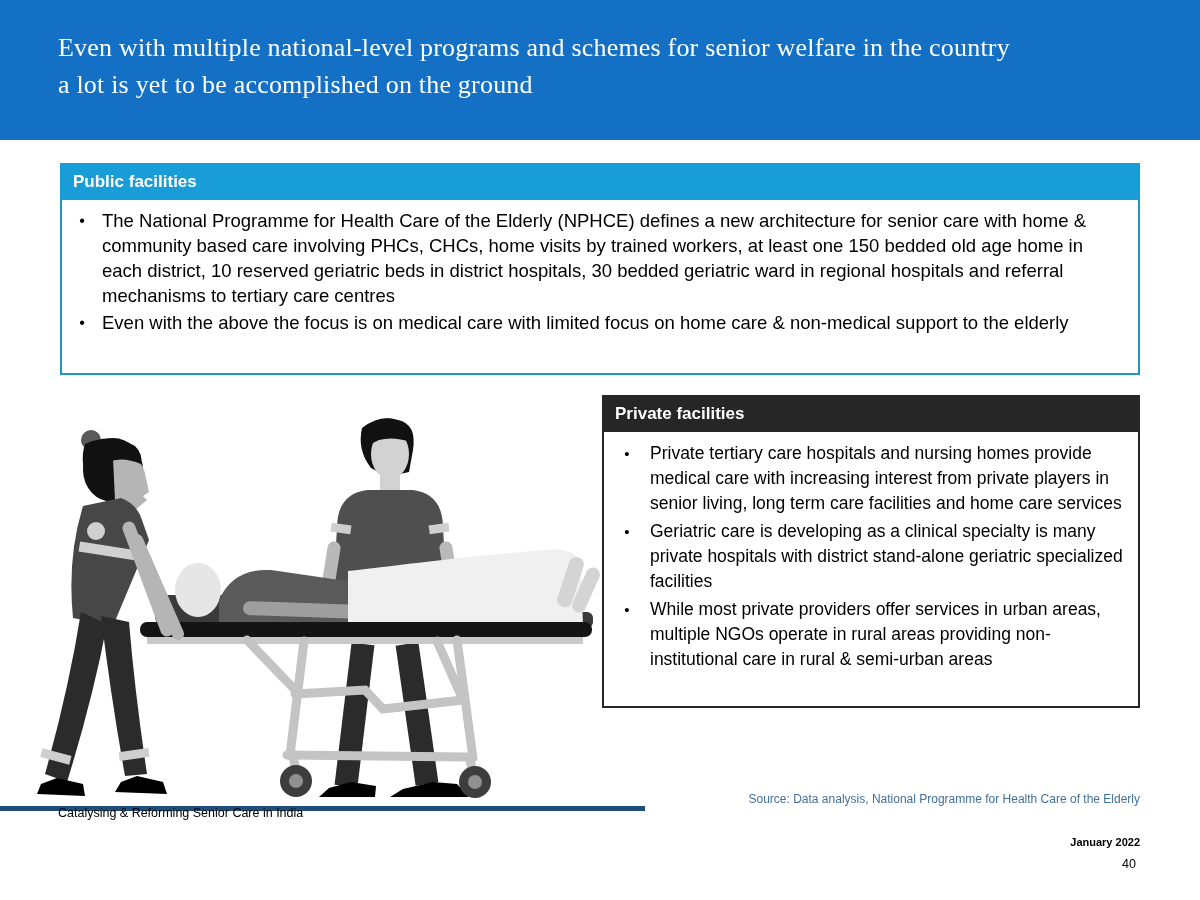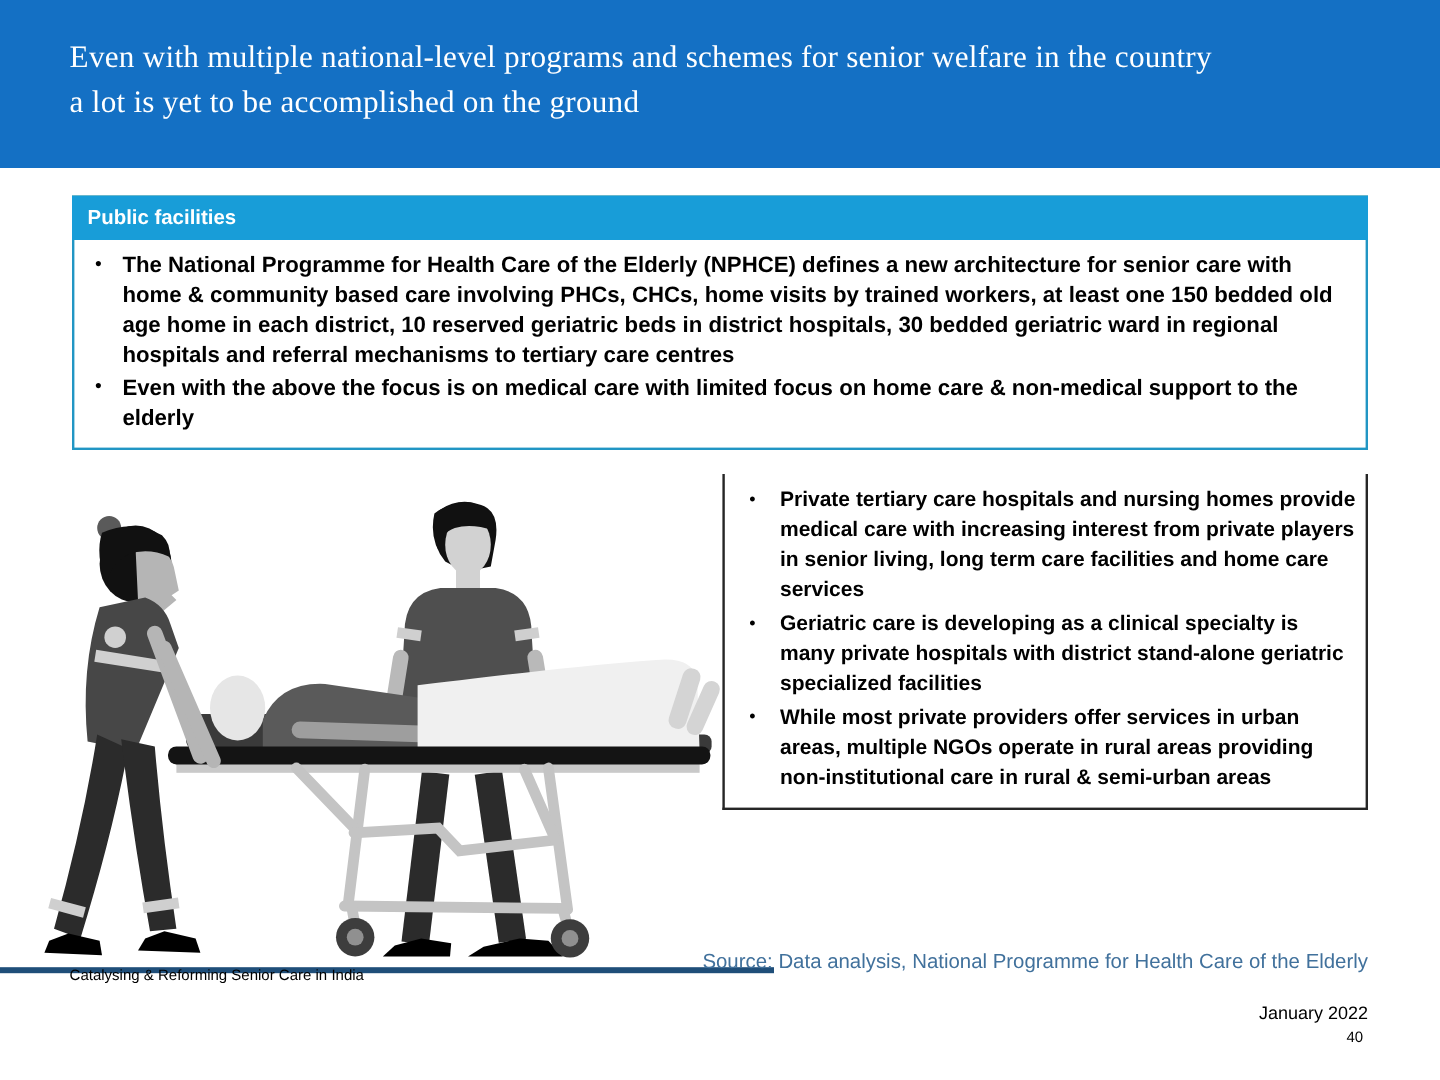--- a/index.html
+++ b/index.html
@@ -10,48 +10,48 @@
   
   .top-banner { position:absolute; left:0; top:0; width:1200px; height:140px; background:#1470C4; }
   .title-line1, .title-line2 {
     position:absolute; left:58px; color:#ffffff;
     font-family:"Liberation Serif", serif; font-size:26px; letter-spacing:0.2px; white-space:nowrap;
   }
   .title-line1 { top:33px; font-weight:400; }
   .title-line2 { top:70px; font-weight:400; }
 
   
-  .facility-box { position:absolute; background:#0f766e; }
+  .facility-box { position:absolute; background:#a16207; }
   .facility-box .bar { color:#ffffff; font-weight:bold; font-size:17px; padding:9px 13px 8px 13px; }
   .facility-box .body { background:#ffffff; }
   .bullet-list { list-style:none; }
   .bullet-item { display:flex; align-items:flex-start; }
   .bullet-item .marker { flex:none; text-align:center; color:#000; }
-  .bullet-item .text { color:#000;font-weight:bold; }
+  .bullet-item .text { color:#000; }
 
   .public-box { left:60px; top:163px; width:1080px; }
   .public-box .bar { background:#189DD8; }
   .public-box .body { border:2px solid #2196C4; border-top:none; min-height:175px; padding:8px 18px 10px 0; }
   .public-box .bullet-item { font-size:18.5px; line-height:25px; margin-bottom:2px; }
   .public-box .marker { width:40px; font-size:16px; }
 
   .private-box { left:602px; top:395px; width:538px; }
   .private-box .bar { background:#262626; }
   .private-box .body { border:2px solid #262626; border-top:none; min-height:276px; padding:9px 6px 10px 0; }
   .private-box .bullet-item { font-size:17.5px; line-height:25px; margin-bottom:3px; }
   .private-box .marker { width:46px; font-size:15px; }
 
   
   .illustration { position:absolute; left:35px; top:398px; width:575px; height:410px; }
 
   
   .divider-line { position:absolute; left:0; top:806px; width:645px; height:5px; background:#1F4E79; }
-  .source-line { position:absolute; right:60px; top:792px; font-size:17px; color:#41719C; }
+  .source-line { position:absolute; right:60px; top:792px; font-size:12px; color:#41719C; }
   .footer-left { position:absolute; left:58px; top:806px; font-size:12.5px; color:#000000; }
-  .footer-date { position:absolute; right:60px; top:836px; font-size:15px; color:#000000; }
+  .footer-date { position:absolute; right:60px; top:836px; font-size:11px; color:#000000;font-weight:bold; }
   .footer-page { position:absolute; right:64px; top:857px; font-size:12.5px; color:#000000; }
 </style>
 </head>
 <body>
 
 <div class="slide">
 
   <header class="top-banner">
     <div class="title-line1">Even with multiple national-level programs and schemes for senior welfare in the country</div>
     <div class="title-line2">a lot is yet to be accomplished on the ground</div>
@@ -138,20 +138,21 @@
         <path d="M66,218 Q76,300 90,378 L112,376 Q100,296 94,224 Z" fill="#2b2b2b"></path>
         <rect x="6" y="354" width="30" height="9" fill="#cfcfcf" transform="rotate(15 21 358)"></rect>
         <rect x="84" y="352" width="30" height="9" fill="#cfcfcf" transform="rotate(-8 99 356)"></rect>
         <path d="M2,396 L50,398 L48,386 L22,380 L6,386 Z" fill="#000000"></path>
         <path d="M80,394 L132,396 L128,384 L102,378 L86,384 Z" fill="#000000"></path>
       </g>
     </svg>
   </div>
 
   <section class="facility-box private-box">
+    <div class="bar">Private facilities</div>
     <div class="body">
       <ul class="bullet-list">
         <li class="bullet-item">
           <span class="marker">•</span>
           <span class="text">Private tertiary care hospitals and nursing homes provide medical care with increasing interest from private players in senior living, long term care facilities and home care services</span>
         </li>
         <li class="bullet-item">
           <span class="marker">•</span>
           <span class="text">Geriatric care is developing as a clinical specialty is many private hospitals with district stand-alone geriatric specialized facilities</span>
         </li>

